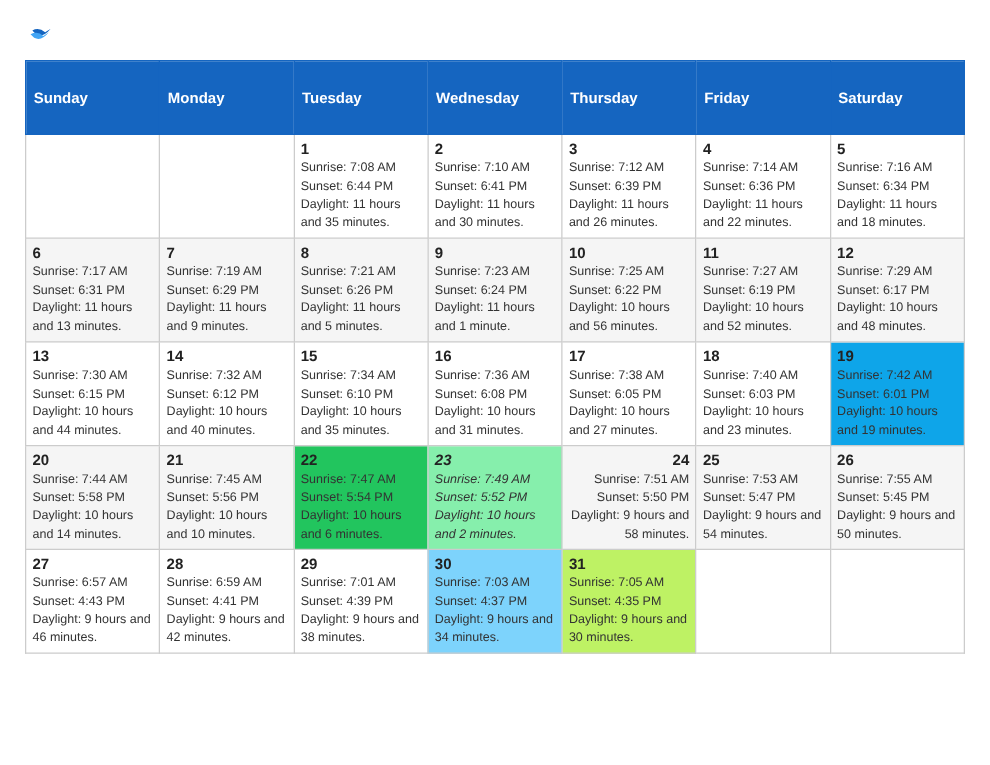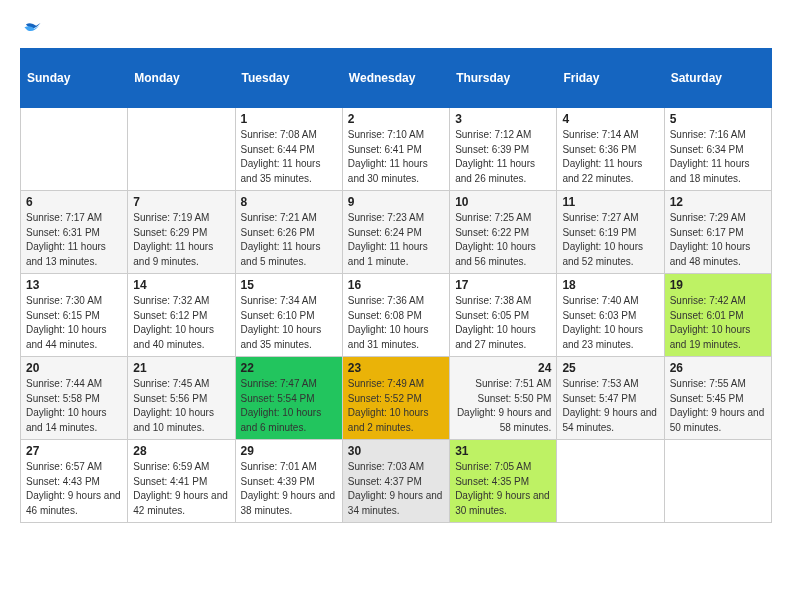--- a/index.html
+++ b/index.html
@@ -222,21 +222,21 @@
           <div class="day-info">Sunrise: 7:38 AM
 Sunset: 6:05 PM
 Daylight: 10 hours and 27 minutes.</div>
         </td>
         <td style="background: rgb(255, 255, 255);">
           <div class="day-number">18</div>
           <div class="day-info">Sunrise: 7:40 AM
 Sunset: 6:03 PM
 Daylight: 10 hours and 23 minutes.</div>
         </td>
-        <td style="background: #bef264;">
+        <td style="background: #0ea5e9;">
           <div class="day-number">19</div>
           <div class="day-info">Sunrise: 7:42 AM
 Sunset: 6:01 PM
 Daylight: 10 hours and 19 minutes.</div>
         </td>
       </tr>
       <tr>
         <td style="background: rgb(245, 245, 245);">
           <div class="day-number">20</div>
           <div class="day-info">Sunrise: 7:44 AM
@@ -248,21 +248,21 @@
           <div class="day-info">Sunrise: 7:45 AM
 Sunset: 5:56 PM
 Daylight: 10 hours and 10 minutes.</div>
         </td>
         <td style="background: #22c55e;">
           <div class="day-number">22</div>
           <div class="day-info">Sunrise: 7:47 AM
 Sunset: 5:54 PM
 Daylight: 10 hours and 6 minutes.</div>
         </td>
-        <td style="background: #eab308;">
+        <td style="background: #86efac; font-style: italic;">
           <div class="day-number">23</div>
           <div class="day-info">Sunrise: 7:49 AM
 Sunset: 5:52 PM
 Daylight: 10 hours and 2 minutes.</div>
         </td>
         <td style="background: rgb(245, 245, 245); text-align: right;">
           <div class="day-number">24</div>
           <div class="day-info">Sunrise: 7:51 AM
 Sunset: 5:50 PM
 Daylight: 9 hours and 58 minutes.</div>
@@ -292,21 +292,21 @@
           <div class="day-info">Sunrise: 6:59 AM
 Sunset: 4:41 PM
 Daylight: 9 hours and 42 minutes.</div>
         </td>
         <td style="background: rgb(255, 255, 255);">
           <div class="day-number">29</div>
           <div class="day-info">Sunrise: 7:01 AM
 Sunset: 4:39 PM
 Daylight: 9 hours and 38 minutes.</div>
         </td>
-        <td style="background: #e5e5e5;">
+        <td style="background: #7dd3fc;">
           <div class="day-number">30</div>
           <div class="day-info">Sunrise: 7:03 AM
 Sunset: 4:37 PM
 Daylight: 9 hours and 34 minutes.</div>
         </td>
         <td style="background: #bef264;">
           <div class="day-number">31</div>
           <div class="day-info">Sunrise: 7:05 AM
 Sunset: 4:35 PM
 Daylight: 9 hours and 30 minutes.</div>

